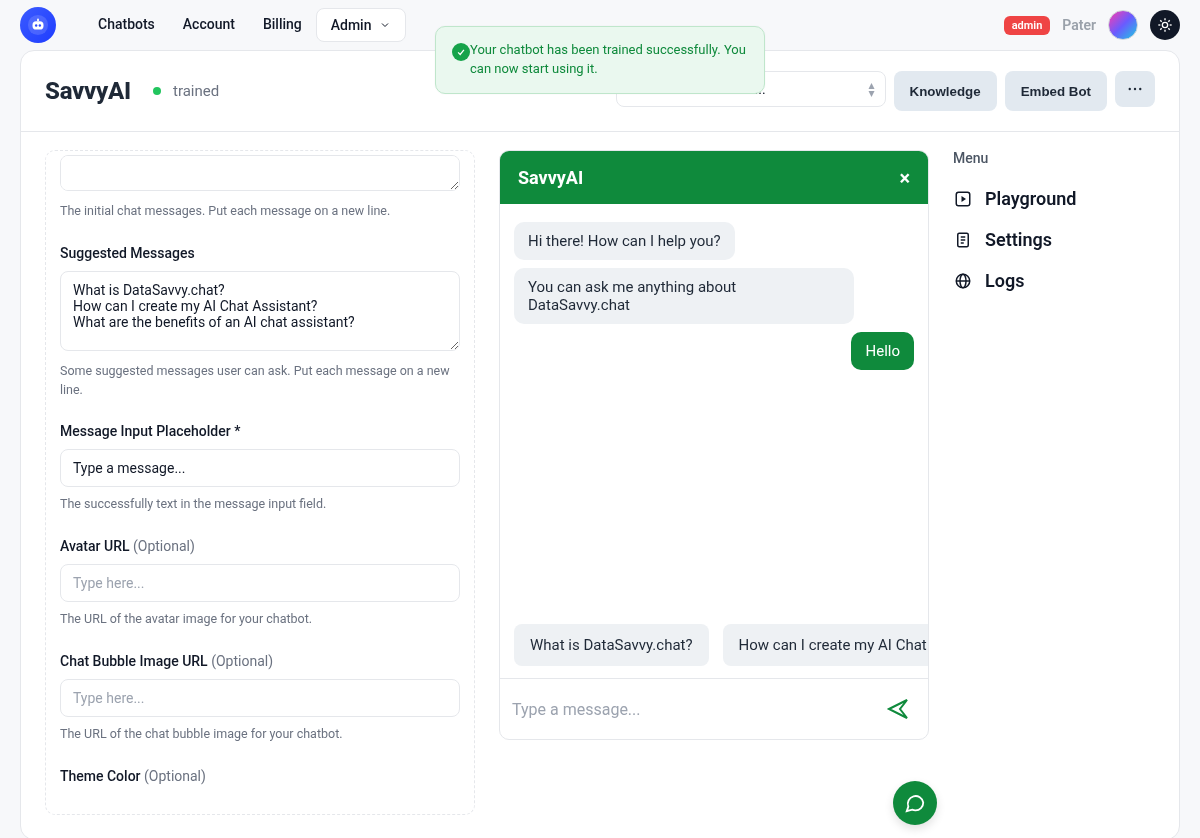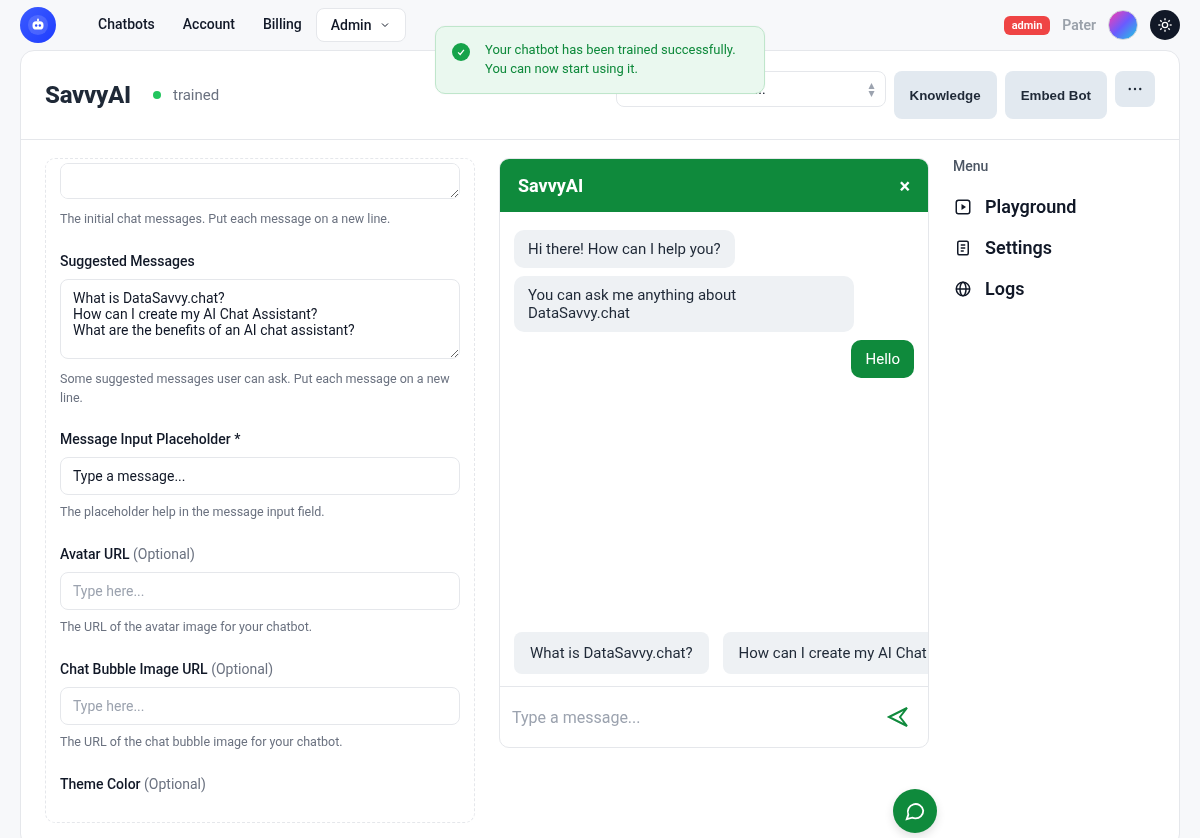--- a/index.html
+++ b/index.html
@@ -26,34 +26,34 @@
   .nav{display:flex;}
   .nav a{padding:8px 14px;border-radius:8px;color:#111827;text-decoration:none;font-weight:500;cursor:pointer}
   .nav .admin{border:1px solid var(--border);background:#fff;display:flex;align-items:center;gap:8px}
   .right{margin-left:auto;display:flex;align-items:center;gap:12px}
   .badge{background:var(--badge-red);color:#fff;font-size:11px;padding:3px 8px;border-radius:6px;font-weight:600}
   .username{color:#9aa1aa;font-weight:600}
   .avatar{width:30px;height:30px;border-radius:50%;background:linear-gradient(135deg,#ff3cac,#6a5bff,#1ecbe1);border:1px solid #d1d5db}
   .theme{width:30px;height:30px;border-radius:50%;background:#111827;display:flex;align-items:center;justify-content:center;cursor:pointer}
   .theme svg{width:16px;height:16px}
   
-  .toast{position:absolute;left:50%;top:26px;transform:translateX(-50%);width:330px;background:var(--toast-bg);border:1px solid var(--toast-border);border-radius:10px;padding:14px 16px;display:flex;gap:15px;align-items:flex-start;box-shadow:0 0 0 1px rgba(0,0,0,.01);z-index:60}
+  .toast{position:absolute;left:50%;top:26px;transform:translateX(-50%);width:330px;background:var(--toast-bg);border:1px solid var(--toast-border);border-radius:10px;padding:14px 16px;display:flex;gap:0;align-items:flex-start;box-shadow:0 0 0 1px rgba(0,0,0,.01);z-index:60}
   .toast .tick{width:18px;height:18px;border-radius:50%;background:#16a34a;display:flex;align-items:center;justify-content:center;flex:0 0 auto;margin-top:2px}
   .toast .msg{color:var(--green);line-height:1.45;font-size:13px}
   
   .page{padding:0 20px 20px}
   .card{background:#fff;border:1px solid var(--border);border-radius:14px;min-height:770px;overflow:hidden}
   .card-head{display:flex;align-items:center;padding:20px 24px;gap:12px;border-bottom:1px solid var(--border)}
   .title{font-size:24px;font-weight:800;letter-spacing:-.01em}
   .dot{width:8px;height:8px;border-radius:50%;background:#22c55e;margin-left:10px}
   .status{color:#6b7280;font-size:15px}
   .spacer{flex:1}
   .select{height:36px;border:1px solid var(--border);border-radius:8px;background:#fff;padding:0 36px 0 12px;min-width:270px;position:relative;display:flex;align-items:center;color:#111827;cursor:pointer}
   .select .updown{position:absolute;right:10px;top:50%;transform:translateY(-50%);color:#9ca3af;font-size:12px;line-height:8px}
-  .btn2{height:48px;border-radius:8px;background:var(--btn2);border:none;padding:0 16px;font-weight:600;color:#1f2937;cursor:pointer}
+  .btn2{height:40px;border-radius:8px;background:var(--btn2);border:none;padding:0 16px;font-weight:600;color:#1f2937;cursor:pointer}
   .iconbtn{width:40px;height:36px;border-radius:8px;background:var(--btn2);display:flex;align-items:center;justify-content:center;cursor:pointer}
   .head-actions{display:flex;gap:8px}
   
   .body{display:grid;grid-template-columns:430px 430px 1fr;gap:24px;padding:18px 24px 24px}
   
   .form{border:1px dashed var(--border);border-radius:10px;padding:4px 14px 20px;position:relative}
   .field{margin-top:24px}
   .field:first-child{margin-top:0}
   .flabel{font-weight:500;margin-bottom:10px;color:#111827}
   .opt{color:#6b7280;font-weight:400}
@@ -176,21 +176,21 @@
           <div class="flabel">Suggested Messages</div>
           <textarea id="sugg" class="sugg-area" style="">What is DataSavvy.chat?
 How can I create my AI Chat Assistant?
 What are the benefits of an AI chat assistant?</textarea>
           <div class="help">Some suggested messages user can ask. Put each message on a new line.</div>
         </div>
 
         <div class="field">
           <div class="flabel">Message Input Placeholder *</div>
           <input type="text" value="Type a message..." style="">
-          <div class="help">The placeholder help in the message input field.</div>
+          <div class="help">The successfully text in the message input field.</div>
         </div>
 
         <div class="field">
           <div class="flabel"><span>Avatar URL</span> <span class="opt">(Optional)</span></div>
           <input type="text" placeholder="Type here..." style="">
           <div class="help">The URL of the avatar image for your chatbot.</div>
         </div>
 
         <div class="field">
           <div class="flabel"><span>Chat Bubble Image URL</span> <span class="opt">(Optional)</span></div>

